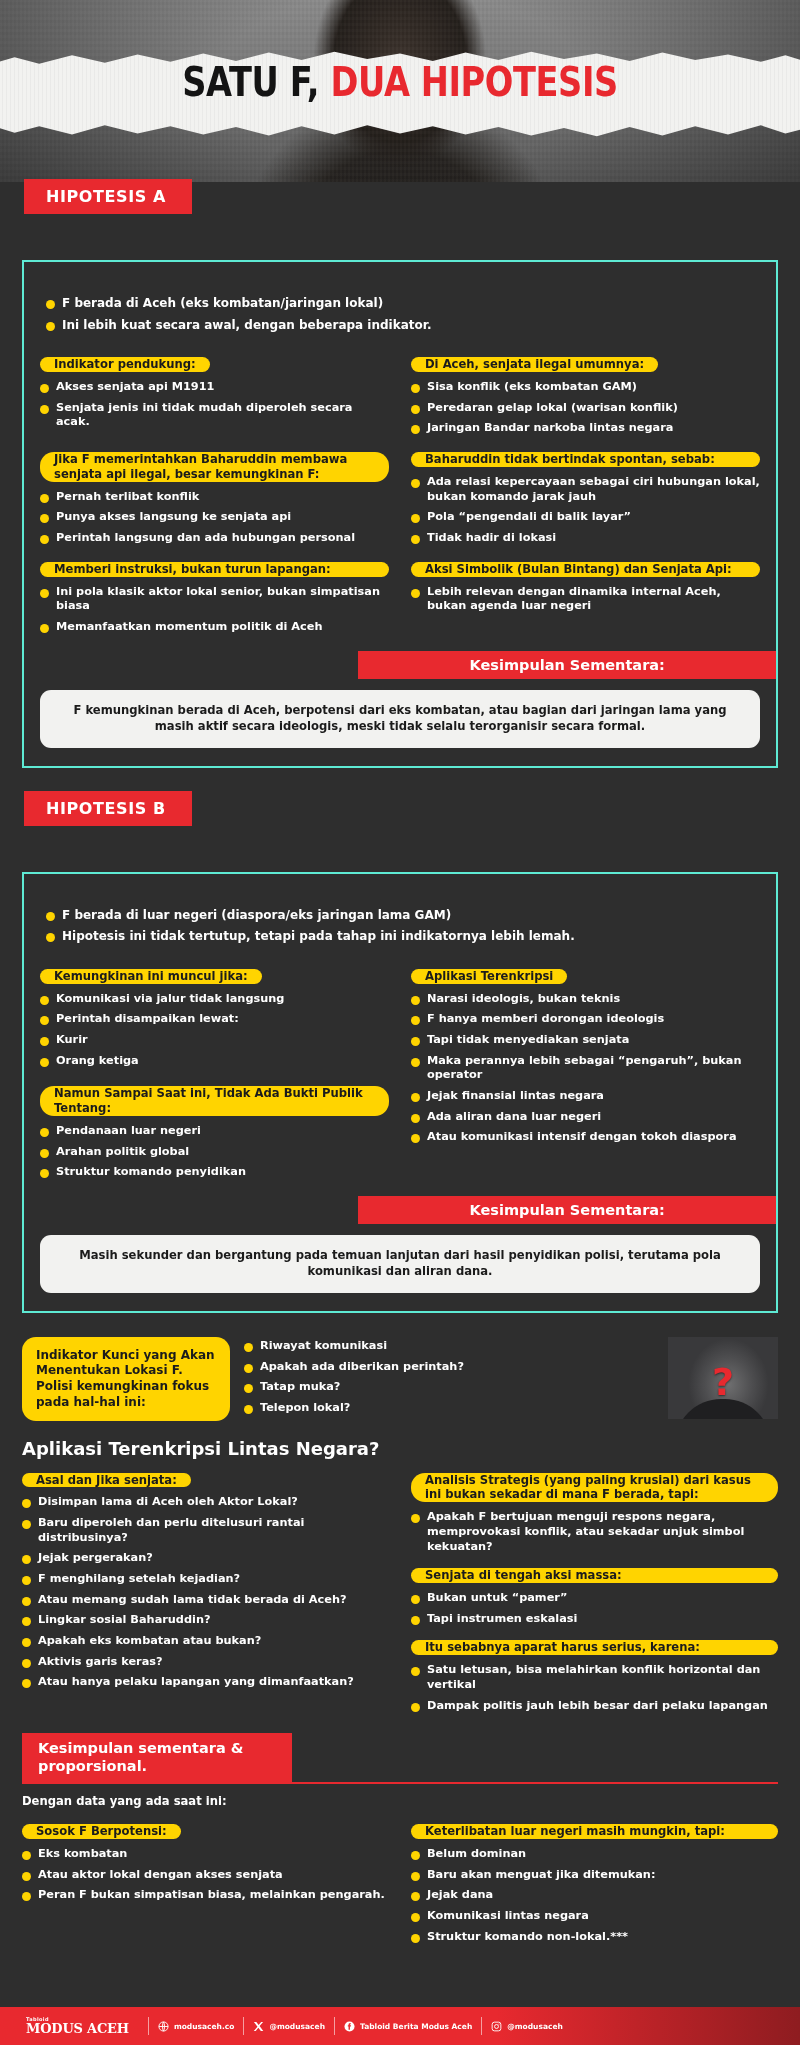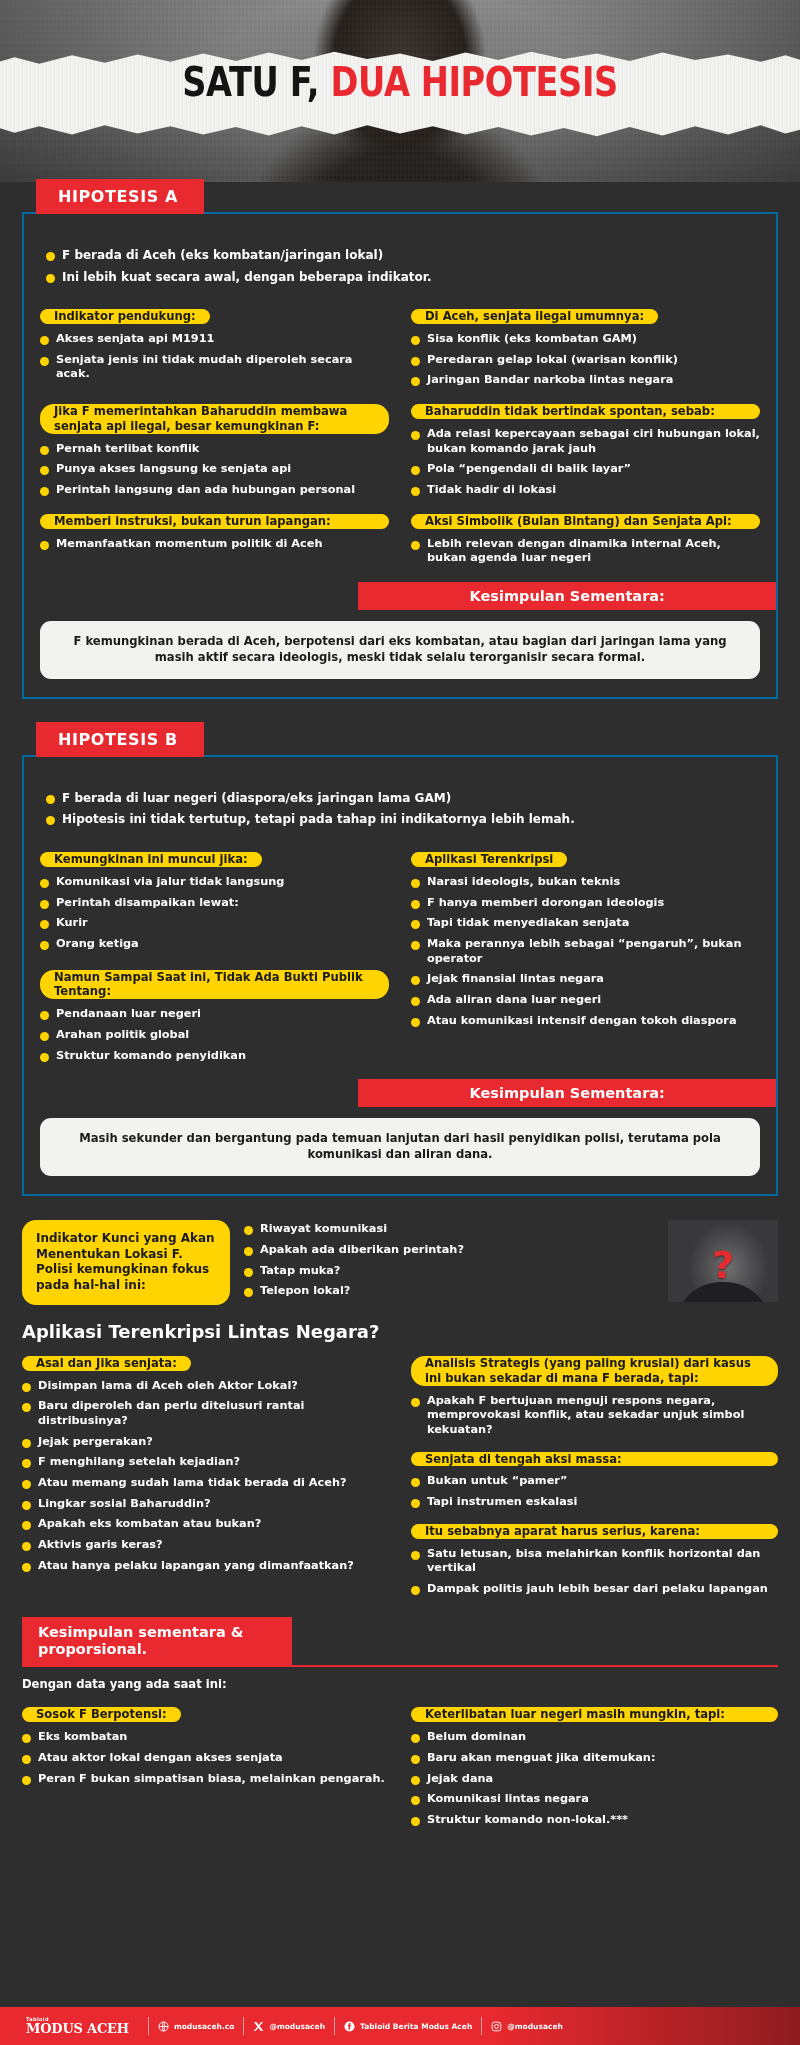--- a/index.html
+++ b/index.html
@@ -87,28 +87,29 @@
   .hero-title .t-red { color: #e8292f; }
 
   
   .section {
     position: relative;
     margin: 0 22px;
   }
   .hyp-wrap { position: relative; padding-top: 16px; }
   .hyp-box {
     position: relative;
-    border: 2px solid #0369a1;
+    border: 2px solid #5eead4;
     padding: 34px 16px 18px 16px;
     background: transparent;
+    margin-top: 48px;
   }
   .hyp-badge {
     position: absolute;
     top: -17px;
-    left: 14px;
+    left: 2px;
     background: #e8292f;
     color: #fff;
     font-size: 16px;
     font-weight: 800;
     letter-spacing: .6px;
     padding: 8px 26px 8px 22px;
     z-index: 3;
     font-family: "DejaVu Sans", sans-serif;
   }
 
@@ -414,20 +415,24 @@
               <span class="btext">Tidak hadir di lokasi</span>
             </div>
           </div>
         </div>
 
         <div class="cols">
           <div class="col">
             <div class="pill wide">Memberi instruksi, bukan turun lapangan:</div>
             <div class="bullet-row">
               <span class="dot"></span>
+              <span class="btext">Ini pola klasik aktor lokal senior, bukan simpatisan biasa</span>
+            </div>
+            <div class="bullet-row">
+              <span class="dot"></span>
               <span class="btext">Memanfaatkan momentum politik di Aceh</span>
             </div>
           </div>
           <div class="col">
             <div class="pill wide">Aksi Simbolik (Bulan Bintang) dan Senjata Api:</div>
             <div class="bullet-row">
               <span class="dot"></span>
               <span class="btext">Lebih relevan dengan dinamika internal Aceh, bukan agenda luar negeri</span>
             </div>
           </div>

